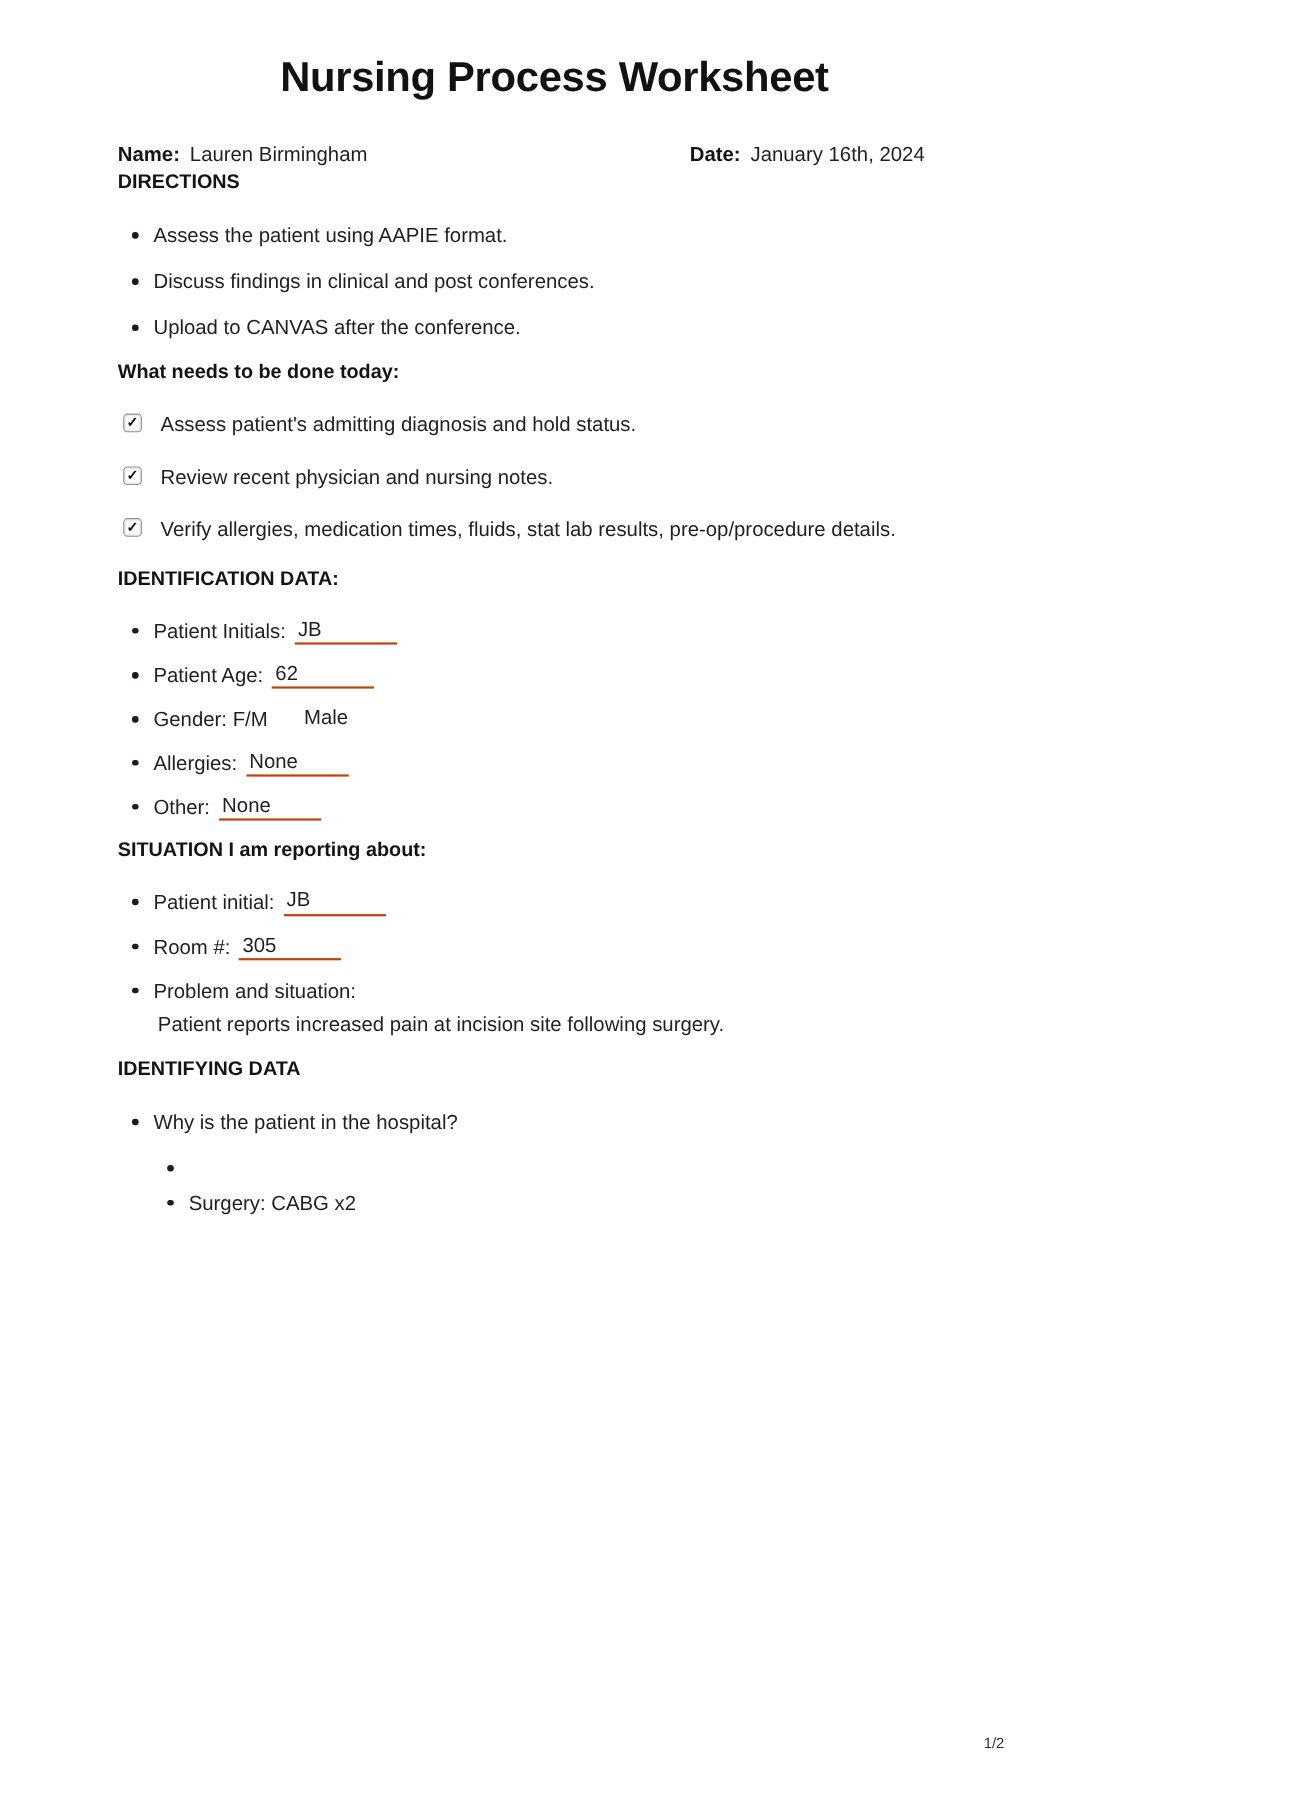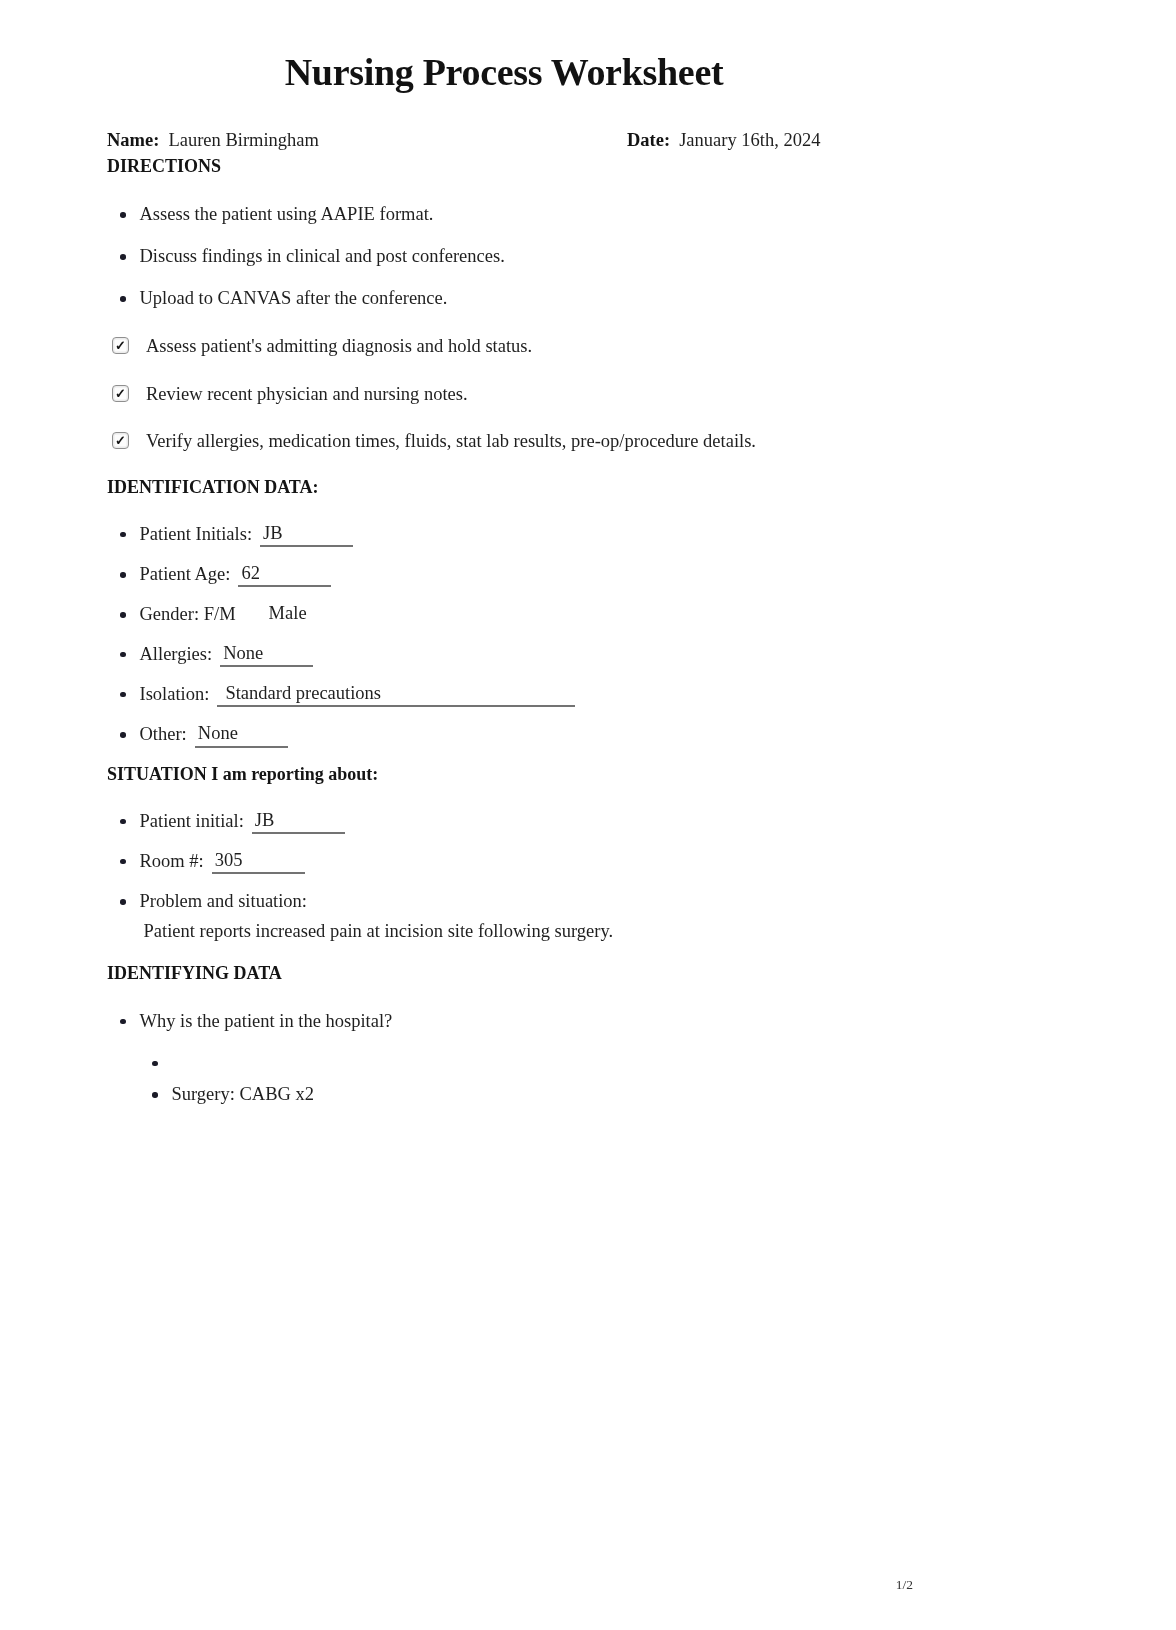--- a/index.html
+++ b/index.html
@@ -1,21 +1,21 @@
 <!DOCTYPE html>
 <html><head>
 <meta charset="utf-8">
 <style>
   html, body { margin: 0; padding: 0; background: #ffffff; }
   .page {
     position: relative;
     width: 981px;
     height: 1630px;
     background: #ffffff;
-    font-family: Liberation Serif, serif;
+    font-family: Liberation Sans, sans-serif;
     color: #1f1f1f;
     overflow: hidden;
   }
   .content {
     padding: 0 80px 0 107px;
   }
   h1.title {
     margin: 0;
     padding-top: 50px;
     text-align: center;
@@ -98,21 +98,21 @@
   }
 
   .field { margin-bottom: 16px; }
   .field.first { margin-top: 25px; }
   .flabel { white-space: nowrap; }
   .fill {
     display: inline-block;
     min-width: 88px;
     margin-left: 8px;
     padding: 0 2px 2px 3px;
-    border-bottom: 2px solid #737373;
+    border-bottom: 2px solid #c2410c;
     line-height: 1.1;
     white-space: nowrap;
   }
   .fill.wide { min-width: 348px; padding-left: 8px; }
   .fill.plain { border-bottom: none; margin-left: 30px; min-width: 0; }
 
   .problem-text { margin-top: 7px; padding-left: 4px; }
 
   .page-indicator {
     position: absolute;
@@ -148,20 +148,21 @@
       <div class="brow">
         <span class="dot"></span>
         <span class="btext">Discuss findings in clinical and post conferences.</span>
       </div>
       <div class="brow">
         <span class="dot"></span>
         <span class="btext">Upload to CANVAS after the conference.</span>
       </div>
     </div>
 
+    <h2 class="sec mt-todo">What needs to be done today:</h2>
     <div>
       <div class="crow first">
         <span class="cb" role="checkbox" aria-checked="true">
           <span class="mark">✓</span>
         </span>
         <span class="btext">Assess patient's admitting diagnosis and hold status.</span>
       </div>
       <div class="crow">
         <span class="cb" role="checkbox" aria-checked="true">
           <span class="mark">✓</span>
@@ -193,25 +194,20 @@
         <span class="flabel">Gender: F/M</span>
         <span class="fill plain">Male</span>
       </div>
       <div class="brow field">
         <span class="dot"></span>
         <span class="flabel">Allergies:</span>
         <span class="fill">None</span>
       </div>
       <div class="brow field">
         <span class="dot"></span>
-        <span class="flabel">Isolation:</span>
-        <span class="fill wide">Standard precautions</span>
-      </div>
-      <div class="brow field">
-        <span class="dot"></span>
         <span class="flabel">Other:</span>
         <span class="fill">None</span>
       </div>
     </div>
 
     <h2 class="sec mt-situation">SITUATION I am reporting about:</h2>
     <div>
       <div class="brow field first">
         <span class="dot"></span>
         <span class="flabel">Patient initial:</span>

